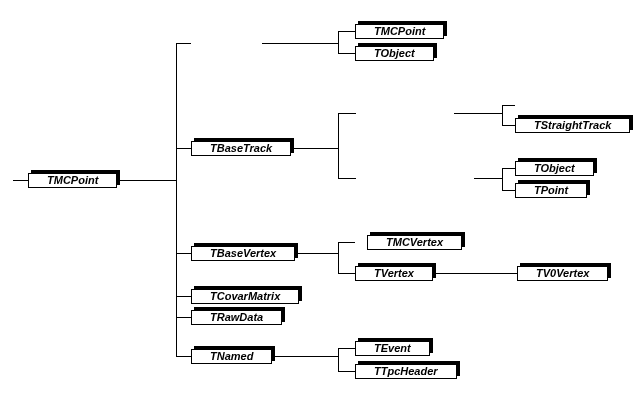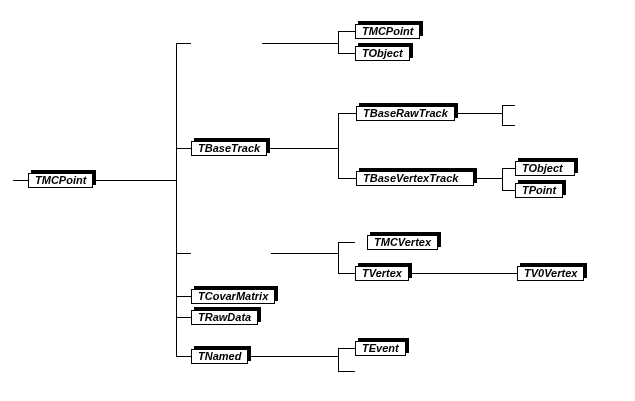--- a/index.html
+++ b/index.html
@@ -22,21 +22,21 @@
   }
   .node {
     position: absolute;
     box-sizing: border-box;
     height: 15px;
     background: #ffffff;
     border: 1px solid #000000;
     box-shadow: 3px -3px 0 #000000;
     display: flex;
     align-items: center;
-    padding: 0 6px;
+    padding: 0 18px;
     cursor: pointer;
   }
   .node .lbl {
     font-style: italic;
     font-weight: bold;
     font-size: 11px;
     line-height: 13px;
     color: #000000;
     white-space: nowrap;
   }
@@ -97,31 +97,31 @@
     </div>
   <div class="node" style="left:355px; top:24px;  min-width:57px">
       <span class="lbl">TMCPoint</span>
     </div>
   <div class="node" style="left:355px; top:46px;  min-width:40px">
       <span class="lbl">TObject</span>
     </div>
   <div class="node" style="left:191px; top:141px; min-width:71px">
       <span class="lbl">TBaseTrack</span>
     </div>
-  <div class="node" style="left:356px; top:106px; min-width:98px">
-      <span class="lbl">TBaseRawTrack</span>
-    </div>
-  <div class="node" style="left:356px; top:171px; min-width:118px">
-      <span class="lbl">TBaseVertexTrack</span>
+  <div class="node" style="left:515px; top:118px; min-width:93px">
+      <span class="lbl">TStraightTrack</span>
     </div>
   <div class="node" style="left:515px; top:161px; min-width:60px">
       <span class="lbl">TObject</span>
     </div>
   <div class="node" style="left:515px; top:183px; min-width:42px">
       <span class="lbl">TPoint</span>
+    </div>
+  <div class="node" style="left:191px; top:246px; min-width:80px">
+      <span class="lbl">TBaseVertex</span>
     </div>
   <div class="node" style="left:367px; top:235px; min-width:65px">
       <span class="lbl">TMCVertex</span>
     </div>
   <div class="node" style="left:355px; top:266px; min-width:46px">
       <span class="lbl">TVertex</span>
     </div>
   <div class="node" style="left:517px; top:266px; min-width:63px">
       <span class="lbl">TV0Vertex</span>
     </div>
@@ -130,14 +130,17 @@
     </div>
   <div class="node" style="left:191px; top:310px; min-width:62px">
       <span class="lbl">TRawData</span>
     </div>
   <div class="node" style="left:191px; top:349px; min-width:52px">
       <span class="lbl">TNamed</span>
     </div>
   <div class="node" style="left:355px; top:341px; min-width:41px">
       <span class="lbl">TEvent</span>
     </div>
+  <div class="node" style="left:355px; top:364px; min-width:74px">
+      <span class="lbl">TTpcHeader</span>
+    </div>
 
 </div>
 
 </body></html>

